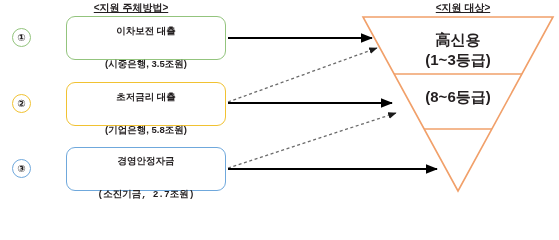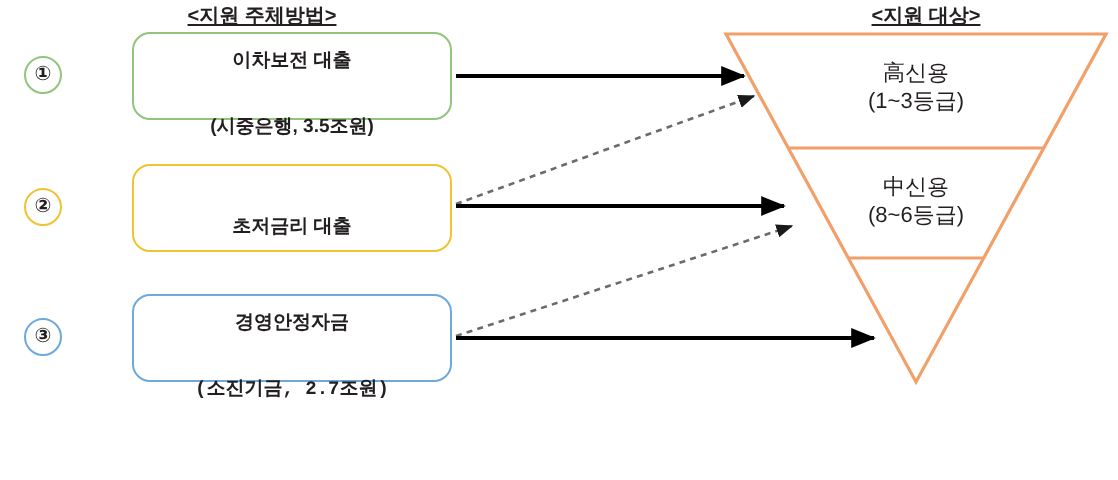--- a/index.html
+++ b/index.html
@@ -82,22 +82,22 @@
   }
 
   .funnel-label {
     position: absolute;
     text-align: center;
     line-height: 1.3;
     white-space: nowrap;
   }
   .funnel-label .line1,
   .funnel-label .line2 {
-    font-size: 11px;
-    font-weight: normal;
+    font-size: 15px;
+    font-weight: bold;
     color: #231f20;
   }
   #label-high { left: 398px; top: 30px;  width: 120px; }
   #label-mid  { left: 398px; top: 87px;  width: 120px; }
   #label-low  { left: 398px; top: 138px; width: 120px; }
 </style>
 </head>
 <body>
 
 <div id="diagram-root">
@@ -133,35 +133,35 @@
     <line x1="228" y1="169" x2="437" y2="169" stroke="#000000" stroke-width="1.9" marker-end="url(#arrow-solid)"></line>
   </svg>
 
   <div class="method-box" id="box-1" style="border-color: rgb(147, 196, 125);">
     <div class="line1">이차보전 대출</div>
     <div class="line2">(시중은행, 3.5조원)</div>
   </div>
 
   <div class="method-box" id="box-2" style="border-color: rgb(241, 194, 50);">
     <div class="line1">초저금리 대출</div>
+    <div class="line2">(기업은행, 5.8조원)</div>
   </div>
 
   <div class="method-box" id="box-3" style="border-color: rgb(111, 168, 220);">
     <div class="line1">경영안정자금</div>
     <div class="line2">(소진기금, 2.7조원)</div>
   </div>
 
   <div class="num-badge" id="badge-1" style="border-color: rgb(147, 196, 125);">①</div>
   <div class="num-badge" id="badge-2" style="border-color: rgb(241, 194, 50);">②</div>
   <div class="num-badge" id="badge-3" style="border-color: rgb(111, 168, 220);">③</div>
 
   <div class="funnel-label" id="label-high">
     <div class="line1">高신용</div>
     <div class="line2">(1~3등급)</div>
   </div>
 
   <div class="funnel-label" id="label-mid">
-    <div class="line1">中신용</div>
     <div class="line2">(8~6등급)</div>
   </div>
 
 
 </div>
 
 </body></html>

